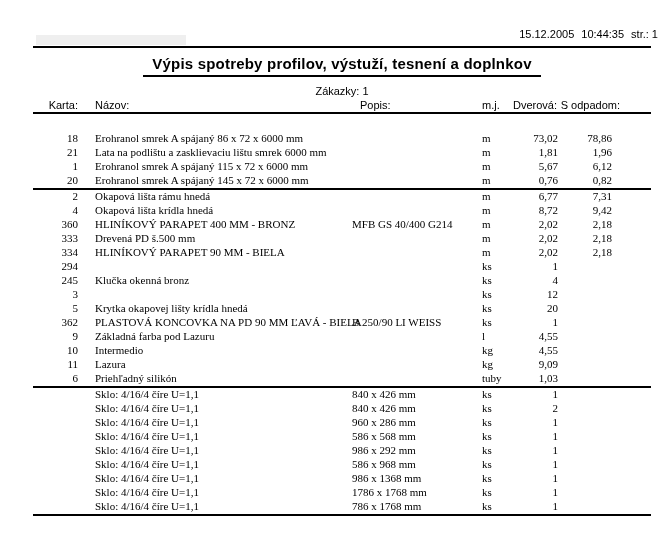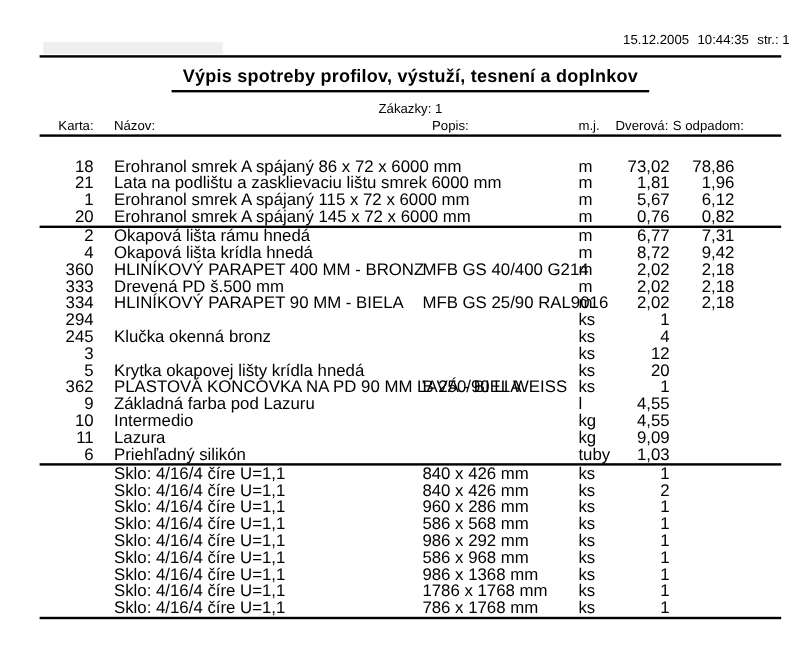--- a/index.html
+++ b/index.html
@@ -71,23 +71,24 @@
   .h-qty     { left: 480px; width: 77px; text-align: right; }
   .h-odp     { left: 545px; width: 75px; text-align: right; }
 
   .tbody {
     position: absolute;
     top: 132px; left: 0; right: 0;
   }
   .row {
     position: relative;
     height: 14px;
-    font-size: 14px;
+    font-size: 11px;
     line-height: 13px;
     white-space: nowrap;
+    font-family: Liberation Serif, serif;
   }
   .row span { position: absolute; top: 0; }
   .c-karta { left: 30px;  width: 48px; text-align: right; }
   .c-nazov { left: 95px; }
   .c-popis { left: 352px; }
   .c-mj    { left: 482px; }
   .c-qty   { left: 480px; width: 78px; text-align: right; }
   .c-odp   { left: 545px; width: 67px; text-align: right; }
   .sep {
     margin-left: 33px;
@@ -178,21 +179,20 @@
       <div class="row">
         <span class="c-karta">333</span>
         <span class="c-nazov">Drevená  PD š.500 mm</span>
         <span class="c-mj">m</span>
         <span class="c-qty">2,02</span>
         <span class="c-odp">2,18</span>
       </div>
       <div class="row">
         <span class="c-karta">334</span>
         <span class="c-nazov">HLINÍKOVÝ PARAPET 90 MM - BIELA</span>
-        <span class="c-popis">MFB GS 25/90 RAL9016</span>
         <span class="c-mj">m</span>
         <span class="c-qty">2,02</span>
         <span class="c-odp">2,18</span>
       </div>
       <div class="row">
         <span class="c-karta">294</span>
         <span class="c-mj">ks</span>
         <span class="c-qty">1</span>
       </div>
       <div class="row">

